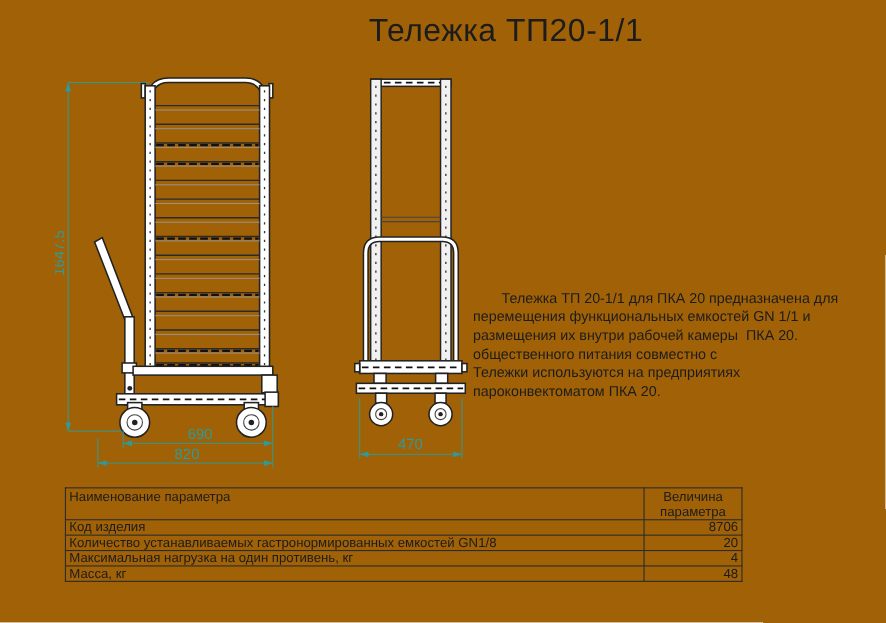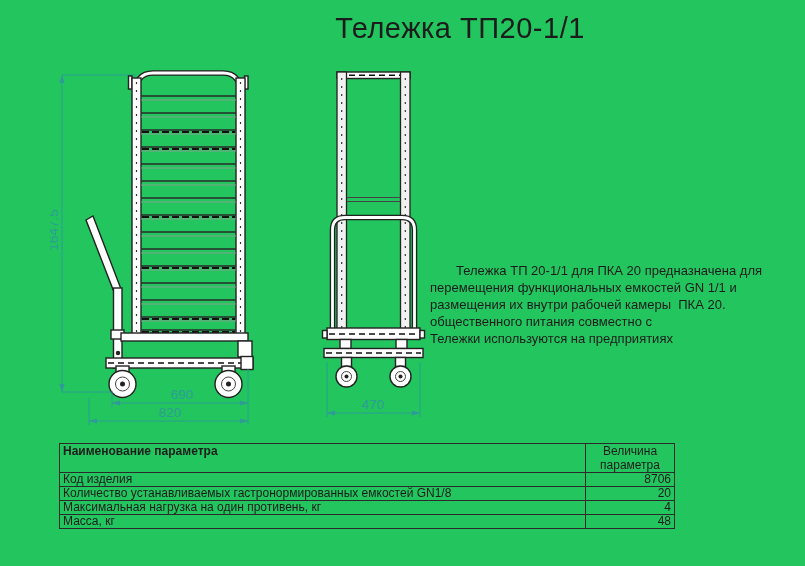--- a/index.html
+++ b/index.html
@@ -3,21 +3,21 @@
 <meta charset="utf-8">
 <style>
   * { margin: 0; padding: 0; box-sizing: border-box; }
   html, body { background: #ffffff; }
   body { font-family: "Liberation Sans", sans-serif; color: #1f1f1f; }
 
   .page {
     position: relative;
     width: 805px;
     height: 566px;
-    background: #22c55e;
+    background: #a16207;
     overflow: hidden;
   }
 
   .title {
     position: absolute;
     left: 115px;
     top: 12px;
     width: 690px;
     text-align: center;
     font-size: 29px;
@@ -72,21 +72,20 @@
     font-weight: 400;
     padding: 0 3px;
     overflow: hidden;
   }
   table.params th.col-param {
     width: 526px;
     text-align: left;
     vertical-align: top;
     height: 29px;
     line-height: 14px;
-    font-weight: bold;
   }
   table.params th.col-value {
     width: 89px;
     text-align: center;
     vertical-align: middle;
     line-height: 14px;
   }
   table.params td { height: 14px; line-height: 13px; }
   table.params td.cell-value { text-align: right; }
 </style>
@@ -258,20 +257,21 @@
       <text class="dimtext" text-anchor="middle" x="73" y="348.5">470</text>
     </g>
   </svg>
 
   <div class="description">
     <div class="desc-line indent">Тележка ТП 20-1/1 для ПКА 20 предназначена для</div>
     <div class="desc-line">перемещения функциональных емкостей GN 1/1 и</div>
     <div class="desc-line">размещения их внутри рабочей камеры  ПКА 20.</div>
     <div class="desc-line">общественного питания совместно с</div>
     <div class="desc-line">Тележки используются на предприятиях</div>
+    <div class="desc-line">пароконвектоматом ПКА 20.</div>
   </div>
 
   <table class="params">
     <thead>
       <tr>
         <th class="col-param">Наименование параметра</th>
         <th class="col-value">Величина параметра</th>
       </tr>
     </thead>
     <tbody>

